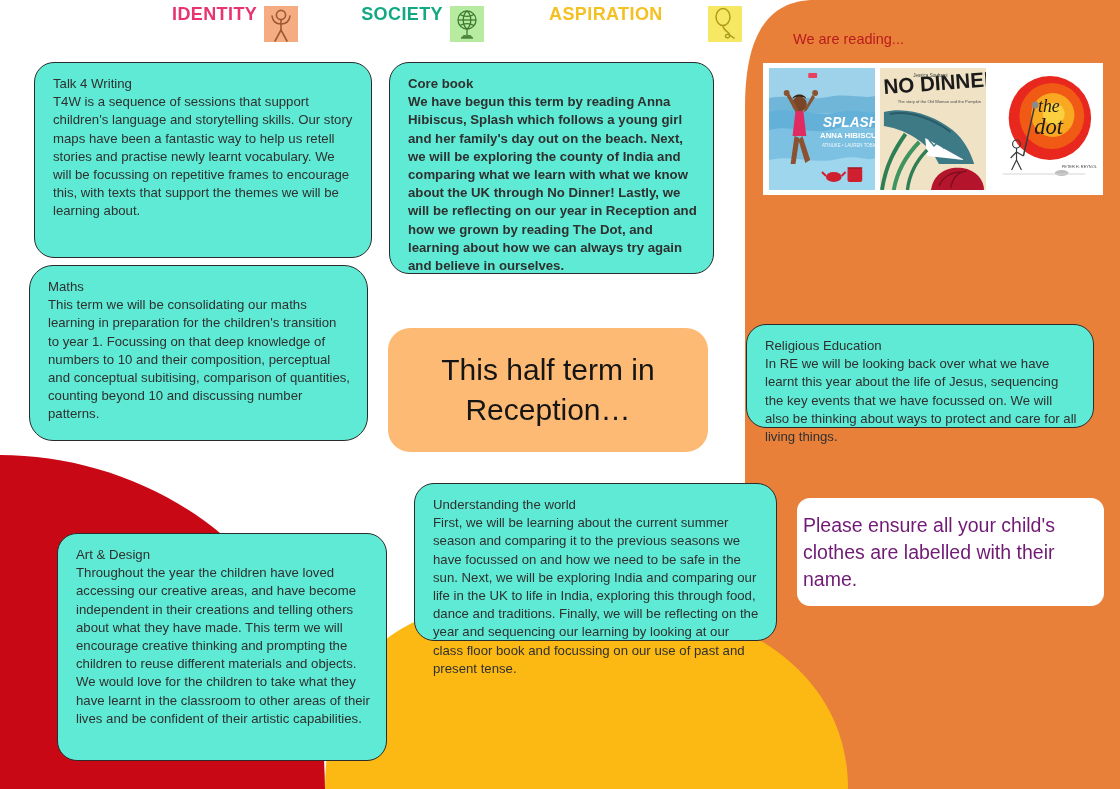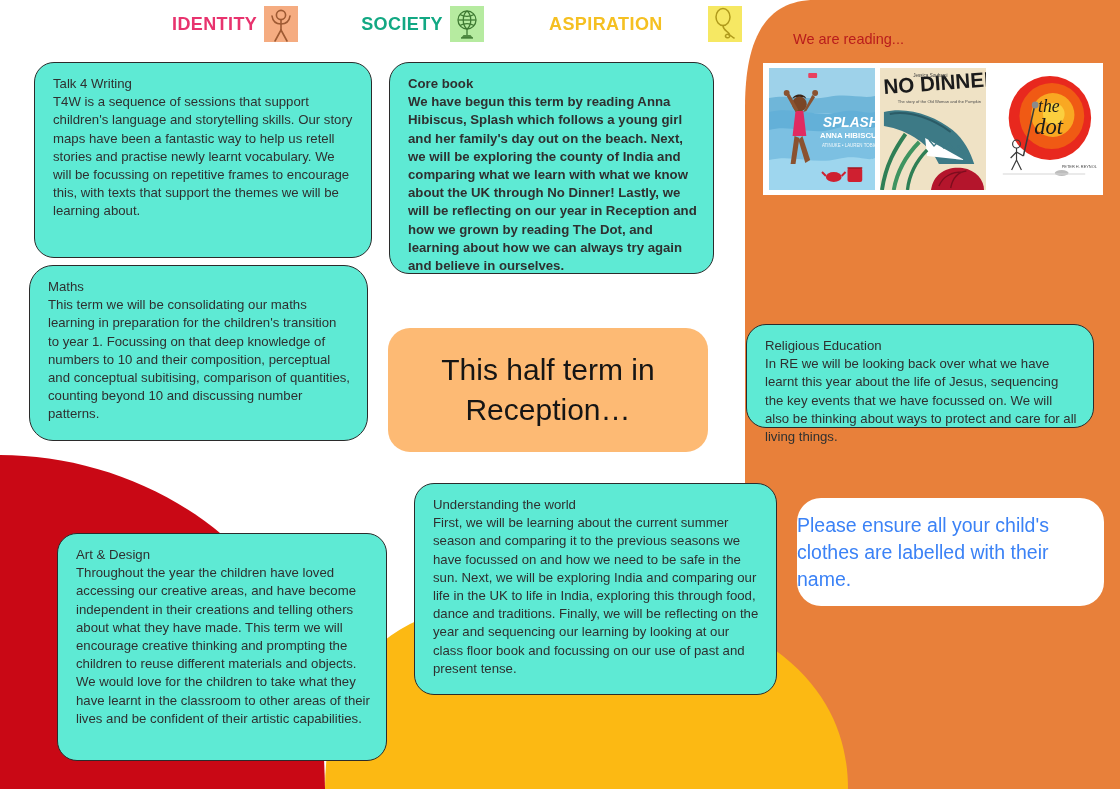--- a/index.html
+++ b/index.html
@@ -12,21 +12,21 @@
 
   
   .bg { position:absolute; inset:0; overflow:hidden; }
   .bg svg { position:absolute; top:0; left:0; }
 
   
   .header {
     position:absolute; top:0; left:0; width:745px; height:48px;
     display:flex; align-items:center; z-index:6;
   }
-  .pillar { display:flex; align-items:center; gap:6px; }
+  .pillar { display:flex; gap:6px; }
   .pillar-label {
     font-size:18px; font-weight:bold; letter-spacing:.4px;
   }
   .pillar-icon {
     width:36px; height:40px; display:block;
   }
   #pillar-0 { margin-left:172px; }
   #pillar-1 { margin-left:62px; }
   #pillar-2 { margin-left:64px;gap:44px; }
 
@@ -40,21 +40,21 @@
   }
   .card .title { display:block; }
   .card .body  { display:block; }
 
   
   #card-t4w   { left:34px;  top:62px;  width:338px; height:196px; }
   #card-core  { left:389px; top:62px;  width:325px; height:212px;font-weight:bold; }
   #card-maths { left:29px;  top:265px; width:339px; height:176px;
                 border-radius:24px; }
   #card-re    { left:746px; top:324px; width:348px; height:104px; }
-  #card-utw   { left:414px; top:483px; width:363px; height:212px; }
+  #card-utw   { left:414px; top:483px; width:363px; height:158px; }
   #card-art   { left:57px;  top:533px; width:330px; height:228px; }
 
   
   #badge-centre {
     position:absolute; left:388px; top:328px; width:320px; height:124px;
     background:#fdba74; border-radius:22px;
     display:flex; align-items:center; justify-content:center;
     text-align:center; z-index:5;
   }
   #badge-centre .txt {
@@ -69,22 +69,22 @@
   #reading-strip {
     position:absolute; left:763px; top:63px; width:340px; height:132px;
     background:#fff; z-index:6; display:flex; gap:5px;
     padding:5px 6px; align-items:stretch;
   }
   .cover { flex:1 1 0; position:relative; overflow:hidden; }
 
   
   #card-notice {
     position:absolute; left:797px; top:498px; width:307px; height:108px;
-    background:#fff; border-radius:24px; z-index:5;
-    padding:14px 0; font-size:19.5px; line-height:27px; color:#3b82f6;
+    background:#fff; border-radius:13px; z-index:5;
+    padding:14px 6px; font-size:19.5px; line-height:27px; color:#701a75;
   }
 </style>
 </head>
 <body>
 
 <div class="bg">
   <svg width="1120" height="789" viewBox="0 0 1120 789">
 
     <path d="M1120 0 H815 C760 0 745 48 745 108 V789 H1120 Z" fill="#e8803a"></path>
 

